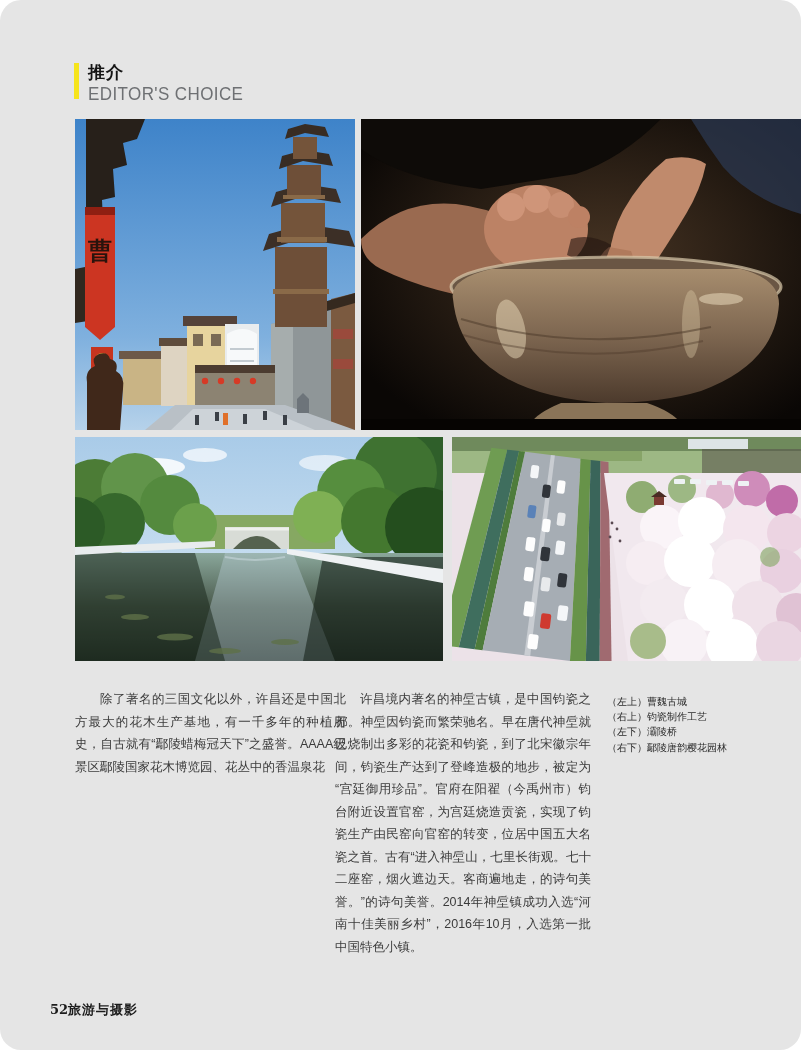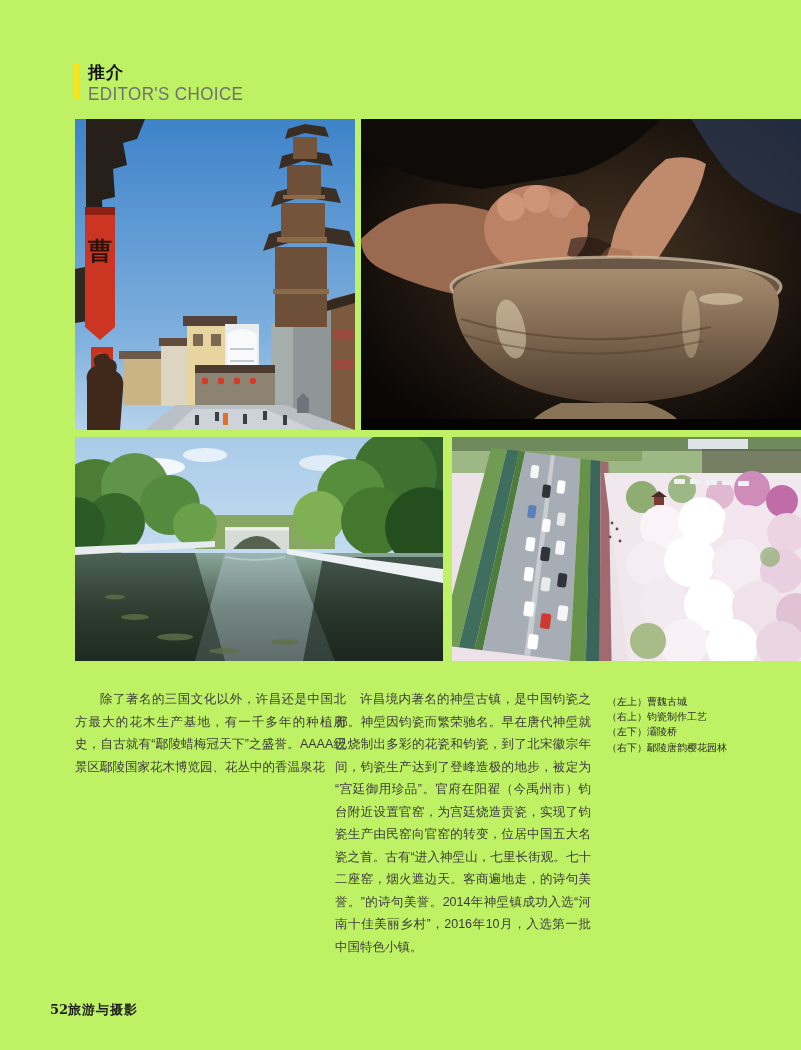--- a/index.html
+++ b/index.html
@@ -2,22 +2,22 @@
 <html lang="zh" style="--accent-yellow: #F6E41C; --heading-purple: #8C4A9E;"><head>
 <meta charset="utf-8">
 <style>
   :root{
     --accent-yellow:#F6E41C;
     --heading-purple:#8C4A9E;
   }
   *{box-sizing:border-box;}
   html,body{margin:0;padding:0;background:#ffffff;}
   .page{
-    position:relative;width:801px;height:1050px;background:#bef264;overflow:hidden;
-    font-family:"Liberation Sans","DejaVu Sans",sans-serif;color:#3b3b3b;
+    position:relative;width:801px;height:1050px;background:#e5e5e5;overflow:hidden;
+    font-family:"Liberation Sans","DejaVu Sans",sans-serif;color:#3b3b3b;border-radius:21px;
   }
   
   .eyebrow{position:absolute;left:74px;top:63px;display:flex;}
   .eyebrow .bar{width:5px;height:36px;background:var(--accent-yellow);flex:0 0 auto;}
   .eyebrow-text{margin-left:9px;}
   .tag-cn{font-size:17px;font-weight:bold;color:#151515;letter-spacing:1px;line-height:19px;}
   .tag-en{font-size:17px;color:#6e7073;letter-spacing:.4px;margin-top:2px;transform:scaleY(1.05);transform-origin:top left;}
   
   figure{margin:0;position:absolute;overflow:hidden;}
   figure svg{display:block;width:100%;height:100%;}

